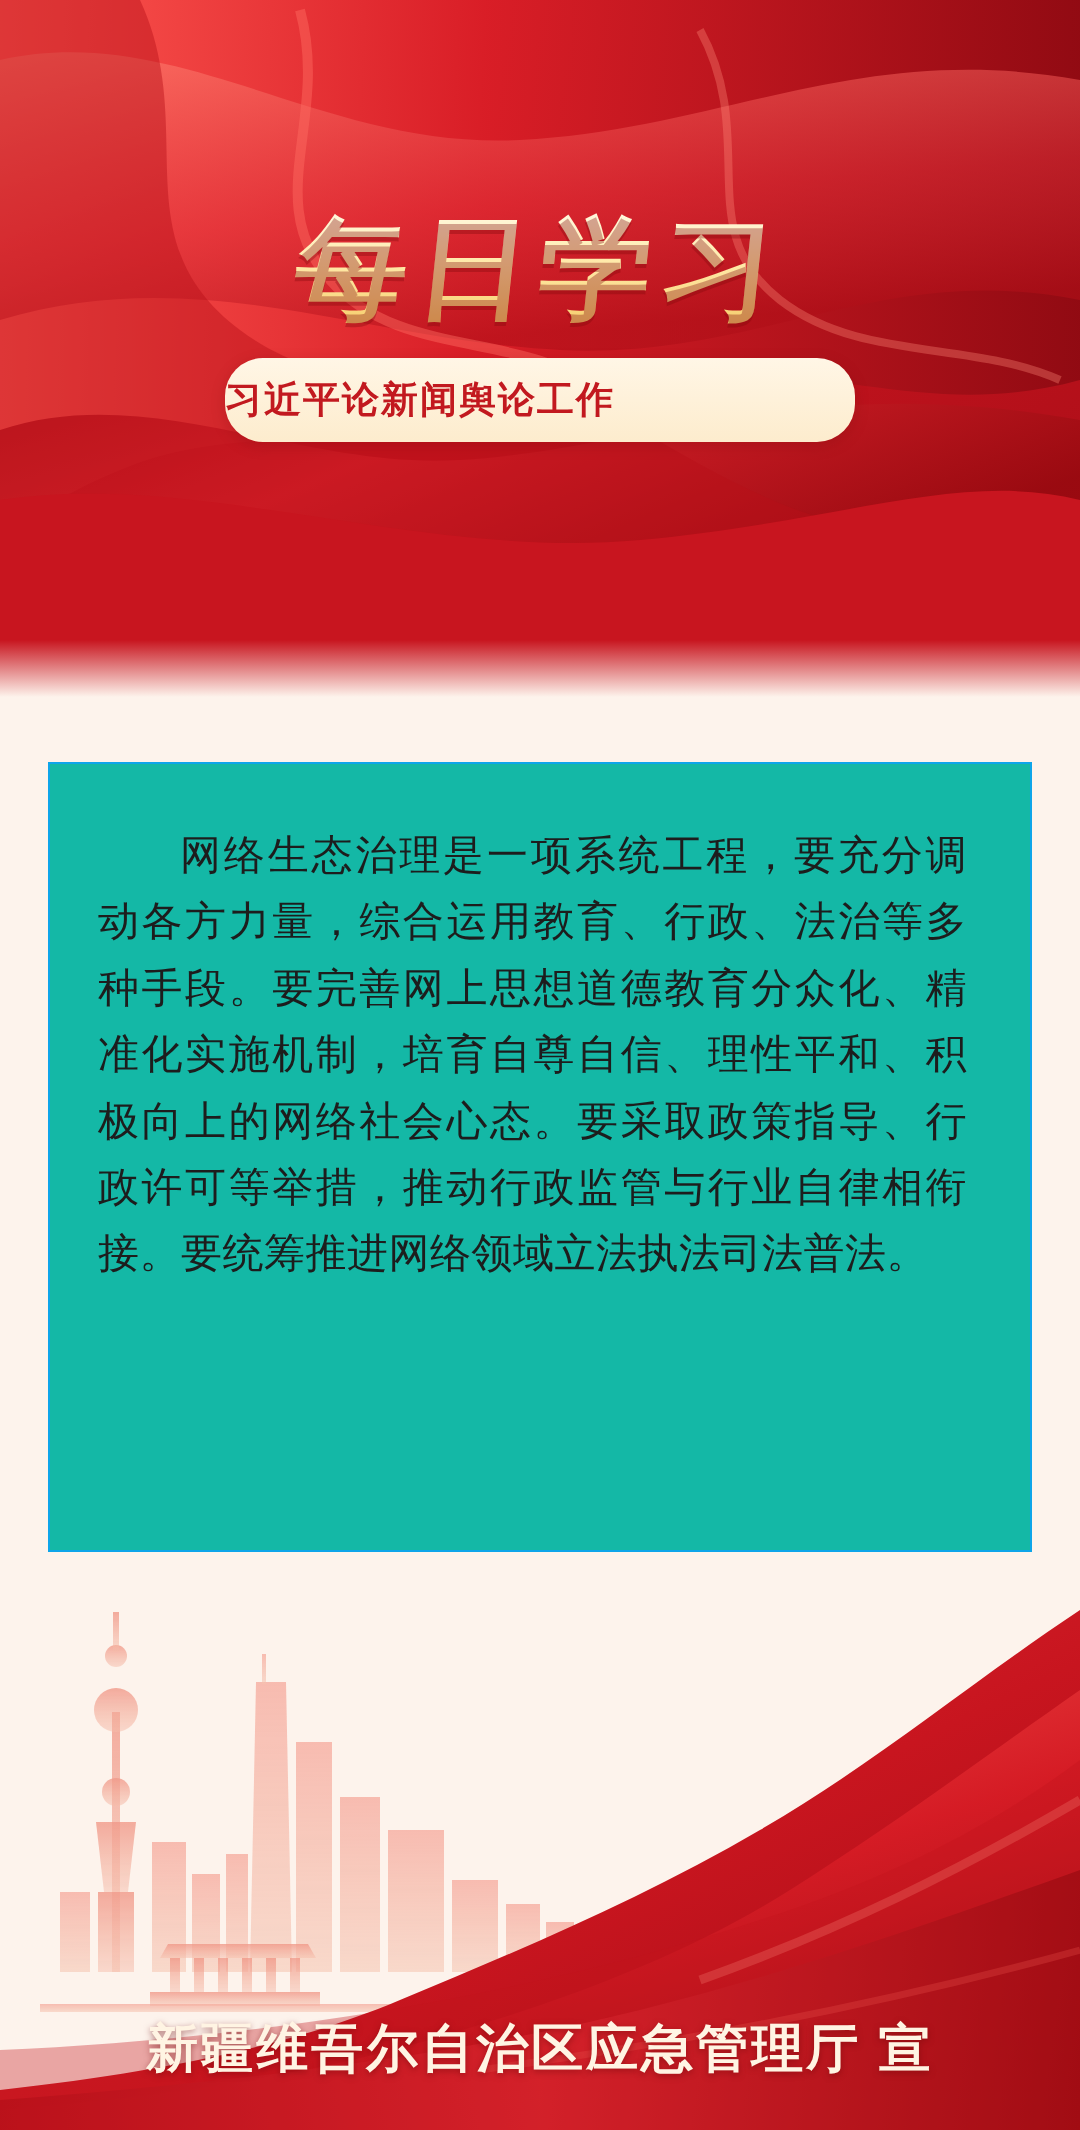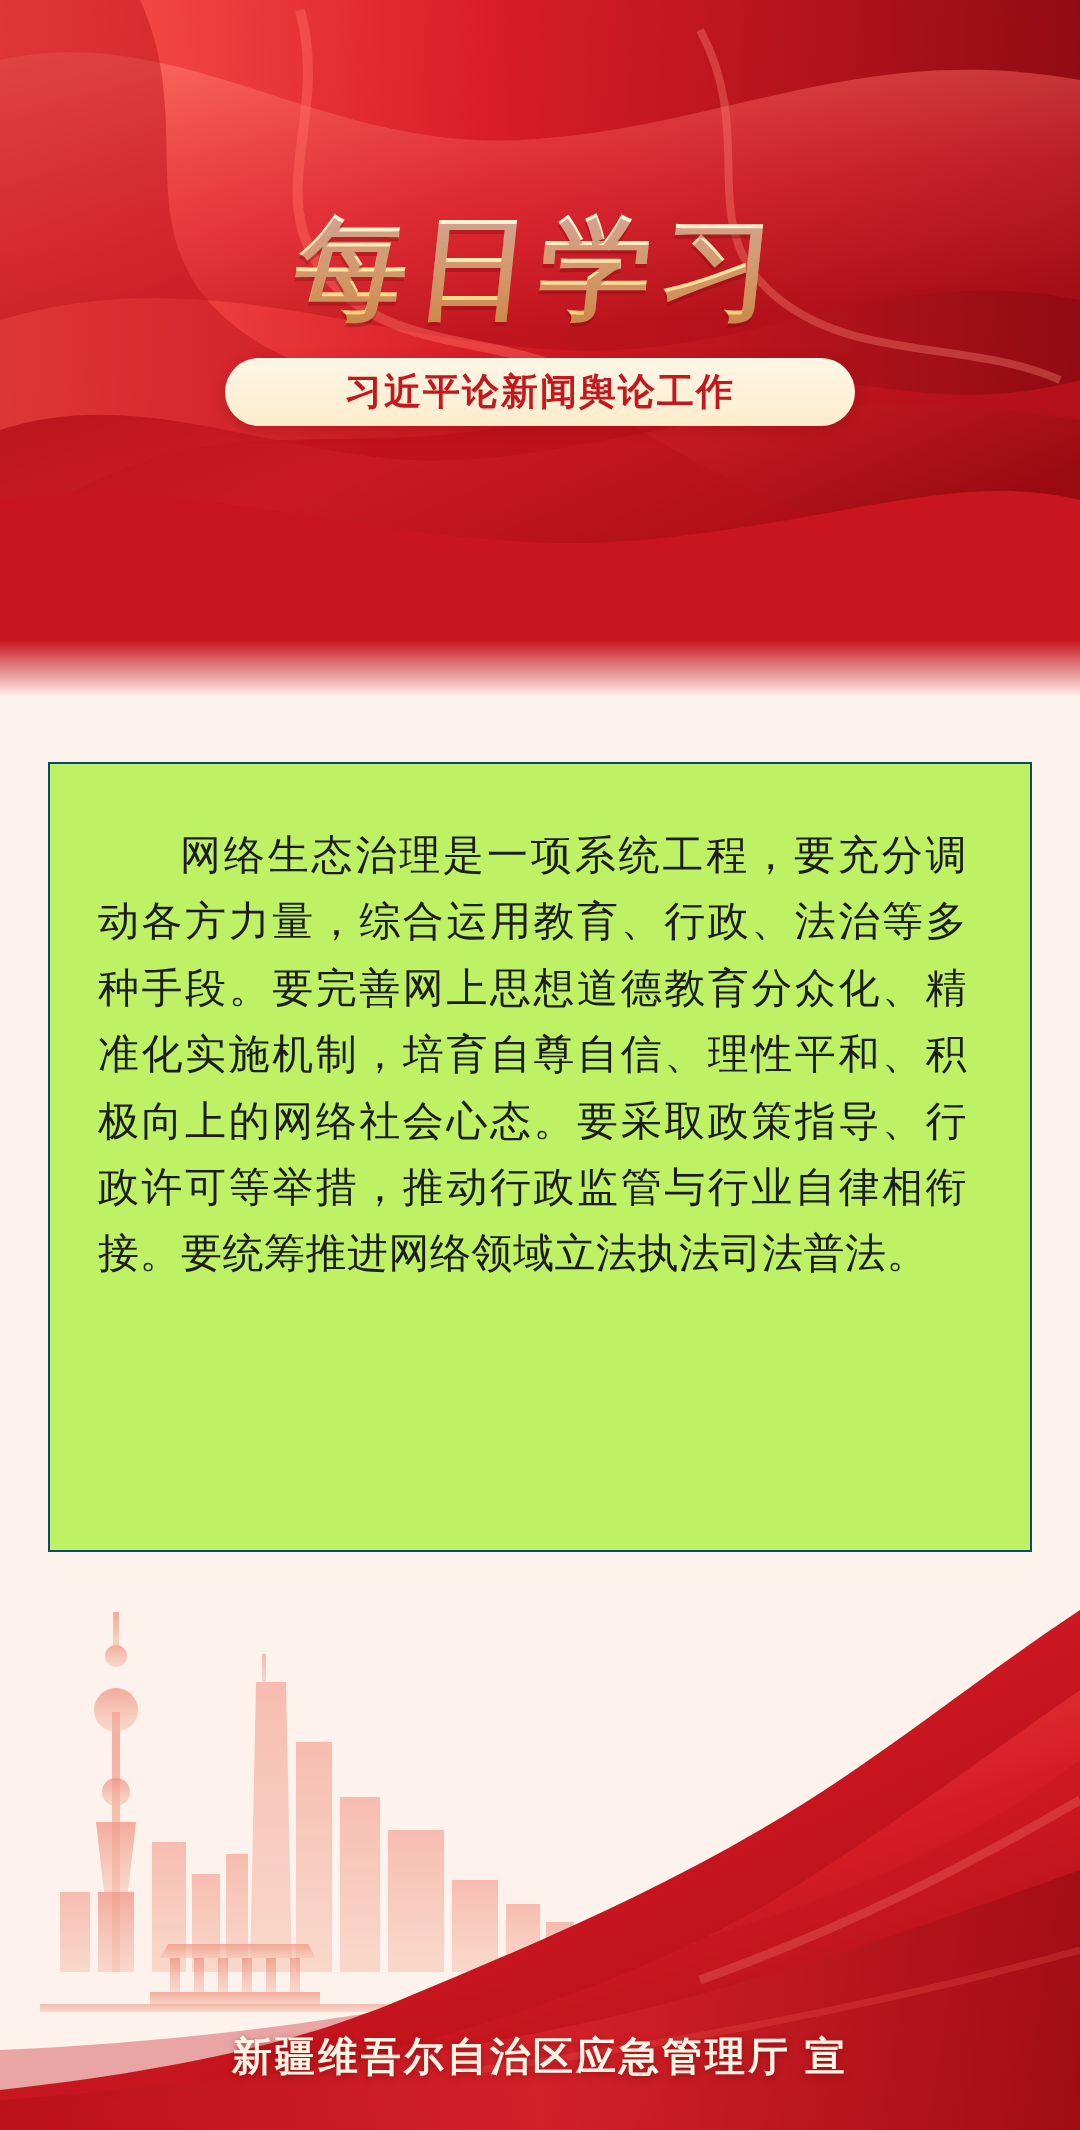--- a/index.html
+++ b/index.html
@@ -62,45 +62,45 @@
     -webkit-background-clip: text;
     background-clip: text;
     -webkit-text-fill-color: transparent;
     text-shadow: 0 4px 0 rgba(130,8,12,0.35);
     transform: skewX(-6deg);
     padding: 0 14px;
   }
   .subtitle-pill {
     margin: 30px auto 10px;
     width: 630px;
-    height: 68px;
+    height: 84px;
     border-radius: 38px;
     background: linear-gradient(to bottom, #fff6e6 0%, #fdeccd 100%);
     box-shadow: 0 4px 14px rgba(120,10,12,0.25);
     display: flex;
     align-items: center;
-    justify-content: center;
+    justify-content: flex-start;
   }
   .subtitle-text {
     font-size: 37px;
     font-weight: bold;
     letter-spacing: 2px;
     color: #c2191f;
   }
 
   
   .quote-card {
     position: absolute;
     left: 48px;
     top: 762px;
     width: 984px;
     min-height: 790px;
     box-sizing: border-box;
-    background: #bef264;
-    border: 2px solid #0c4a6e;
+    background: #14b8a6;
+    border: 2px solid #0ea5e9;
     padding: 58px 63px 48px 48px;
   }
   .quote-body {
     font-size: 41px;
     line-height: 1.62;
     color: #1d1d1d;
     text-indent: 2em;
     text-align: justify;
     letter-spacing: 0.5px;
   }
@@ -132,21 +132,21 @@
     height: 560px;
     overflow: hidden;
     pointer-events: none;
   }
   .footer-text {
     position: absolute;
     left: 0;
     bottom: 46px;
     width: 1080px;
     text-align: center;
-    font-size: 40px;
+    font-size: 52px;
     font-weight: bold;
     letter-spacing: 3px;
     color: #fff4e3;
     text-shadow: 0 2px 6px rgba(110,8,10,0.5);
     z-index: 9;
   }
 </style>
 </head>
 <body>
 

